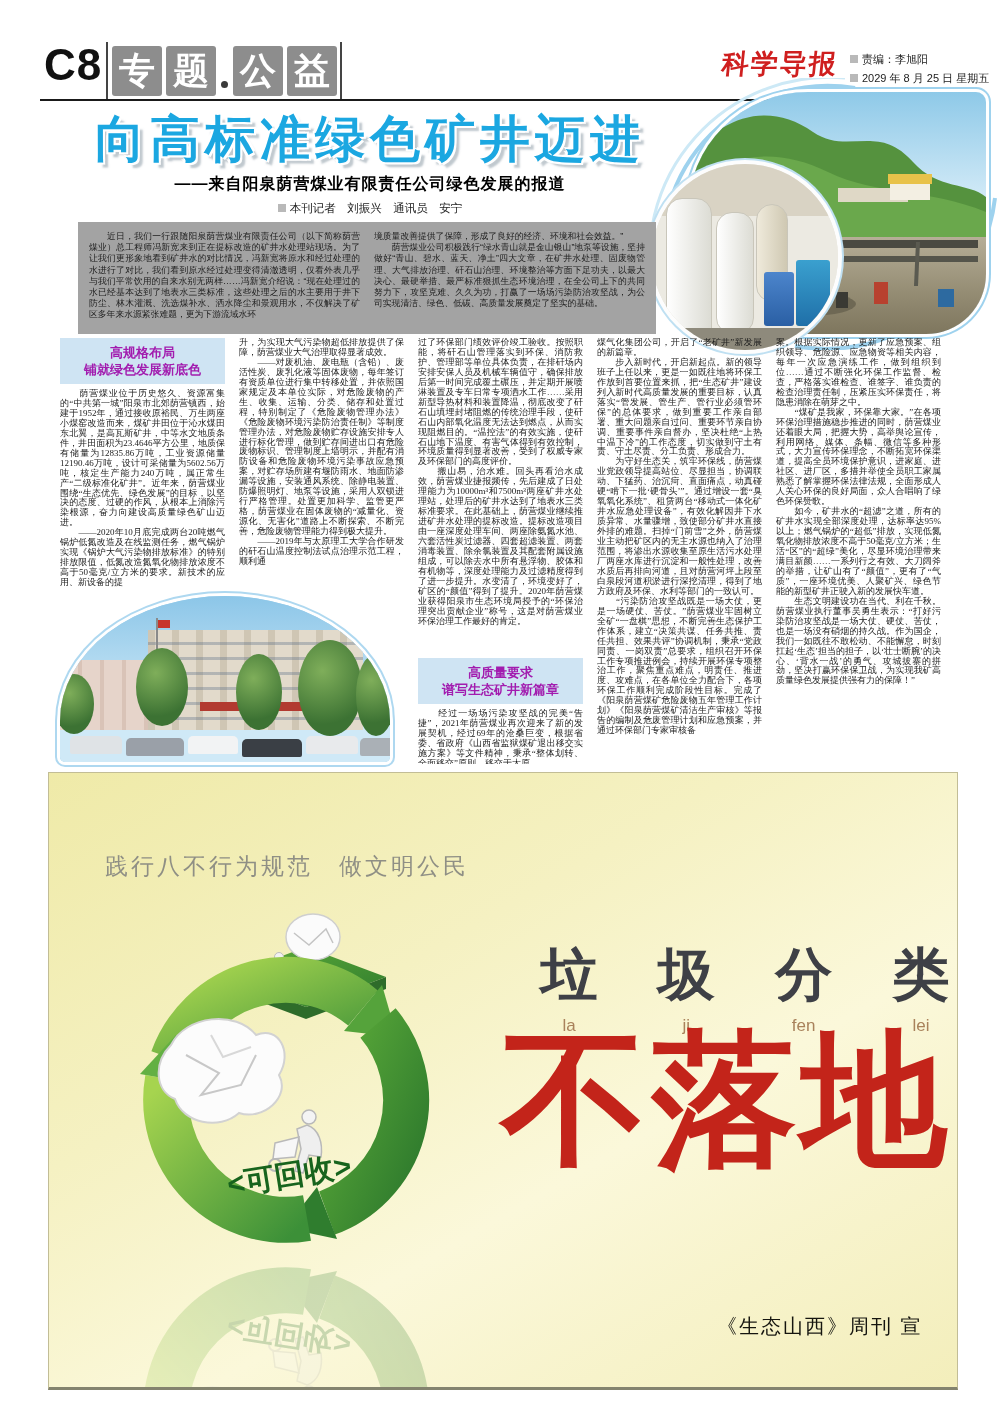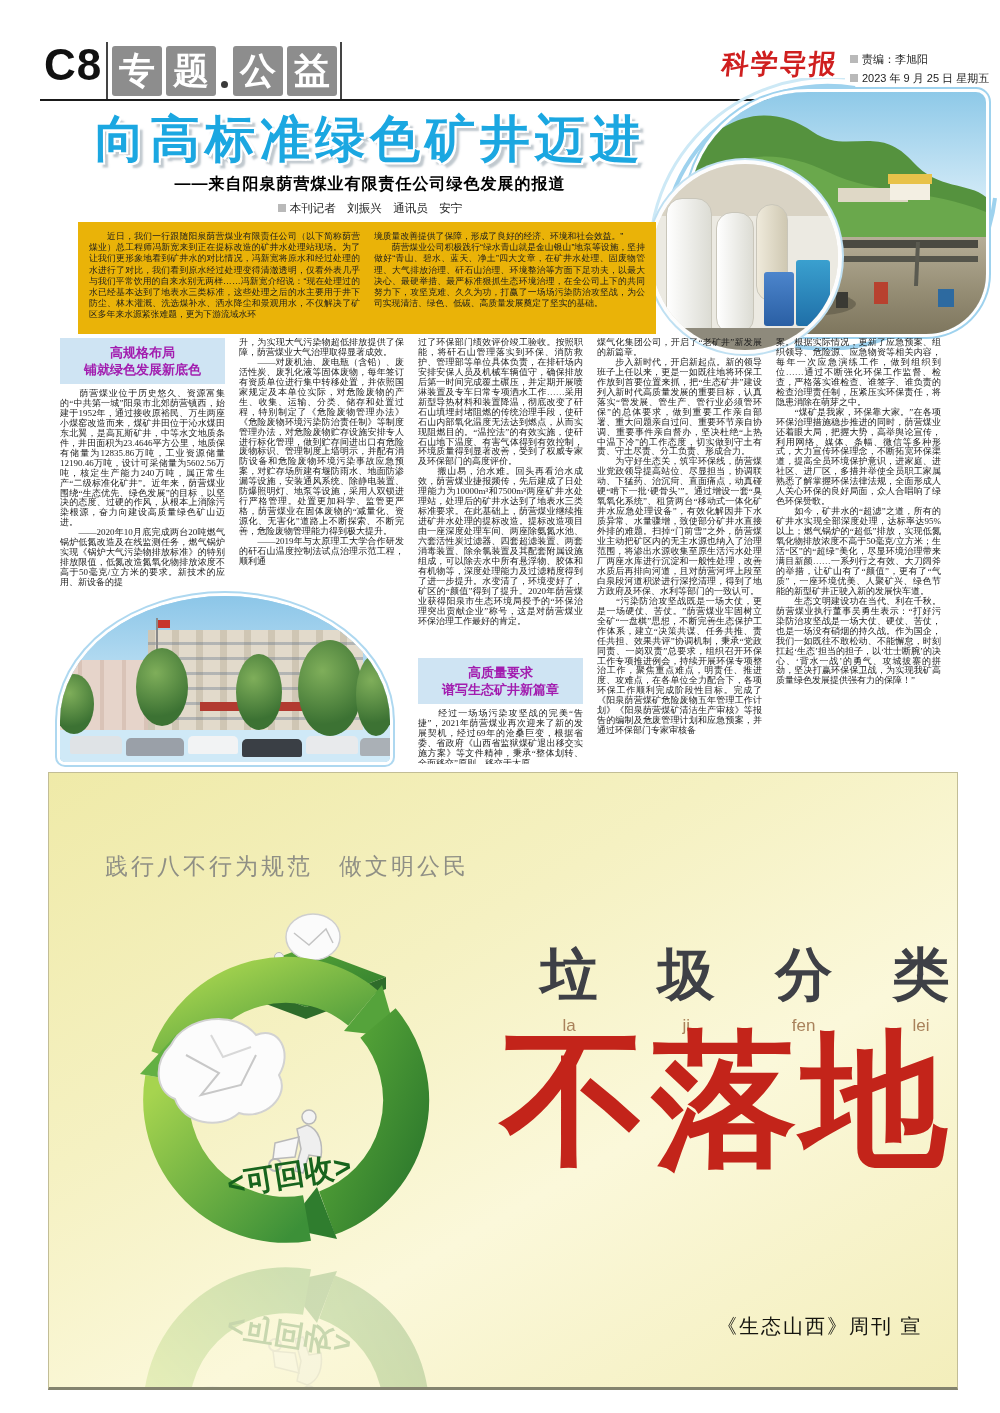--- a/index.html
+++ b/index.html
@@ -25,21 +25,21 @@
   
   #main-title{left:55px;top:106px;width:630px;text-align:center;font-size:50px;font-weight:bold;
       color:#1ba7e1;letter-spacing:5px;white-space:nowrap;
       text-shadow:-2px -2px 0 #fff,2px -2px 0 #fff,-2px 2px 0 #fff,2px 2px 0 #fff,
                   5px 5px 2px rgba(140,155,165,.55);}
   #sub-title{left:55px;top:174px;width:630px;text-align:center;font-size:16px;color:#000;
              font-weight:600;letter-spacing:1px;}
   #byline{left:55px;top:201px;width:630px;text-align:center;font-size:11.5px;color:#222;}
 
   
-  #lede{left:78px;top:222px;width:578px;height:112px;background:#eab308;
+  #lede{left:78px;top:222px;width:578px;height:112px;background:#a3a3a3;
         display:flex;gap:14px;padding:9px 11px;box-sizing:border-box;}
   .lede-col{flex:1;font-size:8.8px;line-height:11.2px;color:#1c1c1c;}
   .para{margin:0;text-align:justify;}
 
   
   #photo-main{left:688px;top:92px;width:298px;height:242px;overflow:hidden;
       border-radius:120px 10px 60px 14px;box-shadow:0 0 0 3px #fff,0 0 0 5px #9ed2ee;}
   #pm-sky{position:absolute;left:0;top:0;width:100%;height:62%;
       background:linear-gradient(#8ec9e8,#d6ecf8 75%,#eef7fc);}
   #pm-pond{position:absolute;left:0;bottom:0;width:100%;height:40%;
@@ -108,21 +108,21 @@
     <div class="label-box">题</div>
     <div class="label-dot"></div>
     <div class="label-box">公</div>
     <div class="label-box">益</div>
   </div>
   <div class="abs vhair" style="left:340px;"></div>
 
   <div class="abs" id="masthead">科学导报</div>
   <div class="abs" id="mast-info">
     <div><span class="sq"></span><span>责编：李旭阳</span></div>
-    <div><span class="sq"></span><span>2023 年 9 月 25 日 星期五</span></div>
+    <div><span class="sq"></span><span>2029 年 8 月 25 日 星期五</span></div>
   </div>
   <div class="abs" id="header-rule"></div>
 
   <div class="abs" id="main-title">向高标准绿色矿井迈进</div>
   <div class="abs" id="byline"><span class="sq"></span><span>本刊记者　刘振兴　通讯员　安宁</span></div>
   <div class="abs" id="sub-title">——来自阳泉荫营煤业有限责任公司绿色发展的报道</div>
 
   <svg class="abs" id="arc-deco" viewBox="0 0 355 272">
     <path d="M 20 200 A 165 165 0 0 1 210 10" fill="none" stroke="#9ed2ee" stroke-width="4"></path>
     <path d="M 8 215 A 180 180 0 0 1 200 0" fill="none" stroke="#cde9f6" stroke-width="3"></path>

